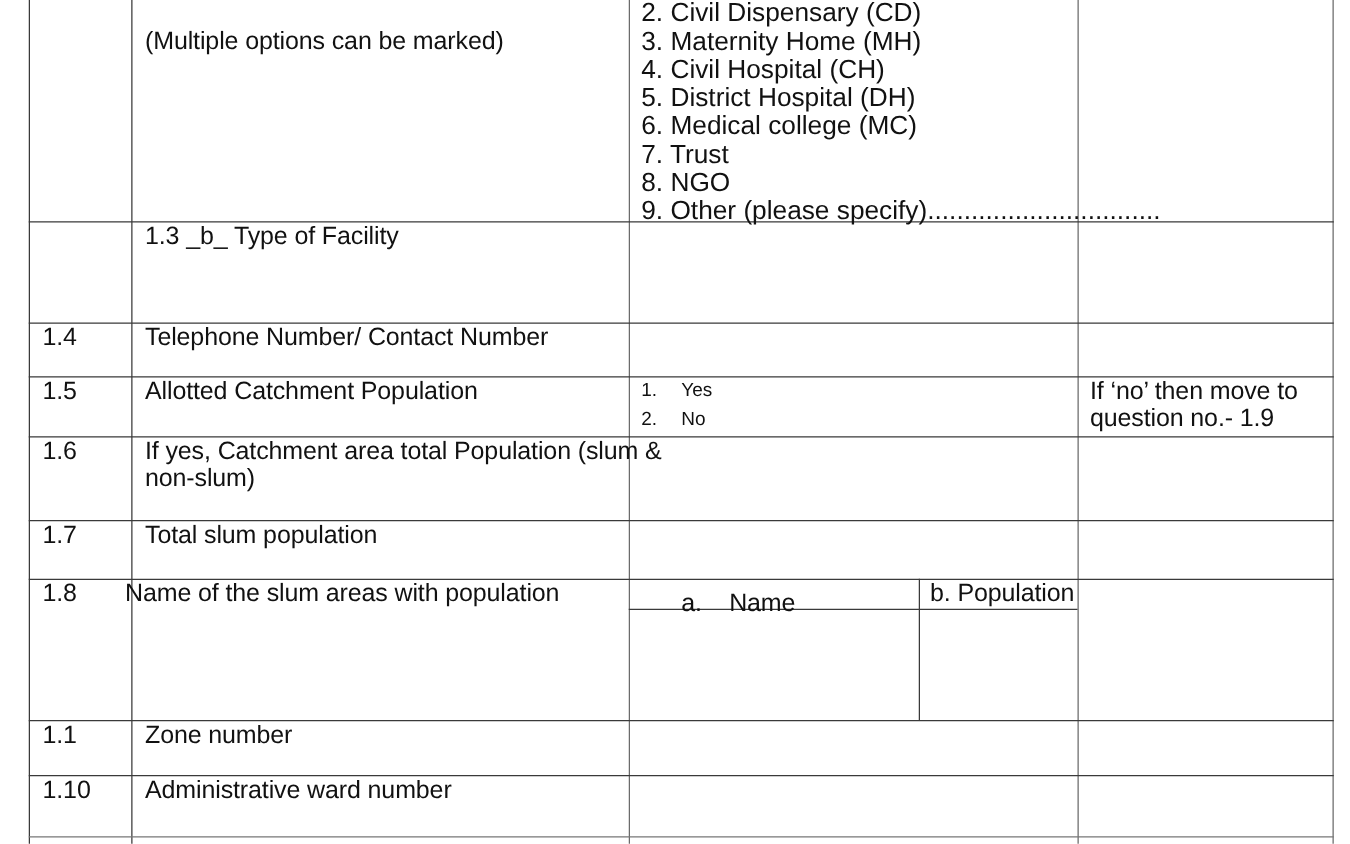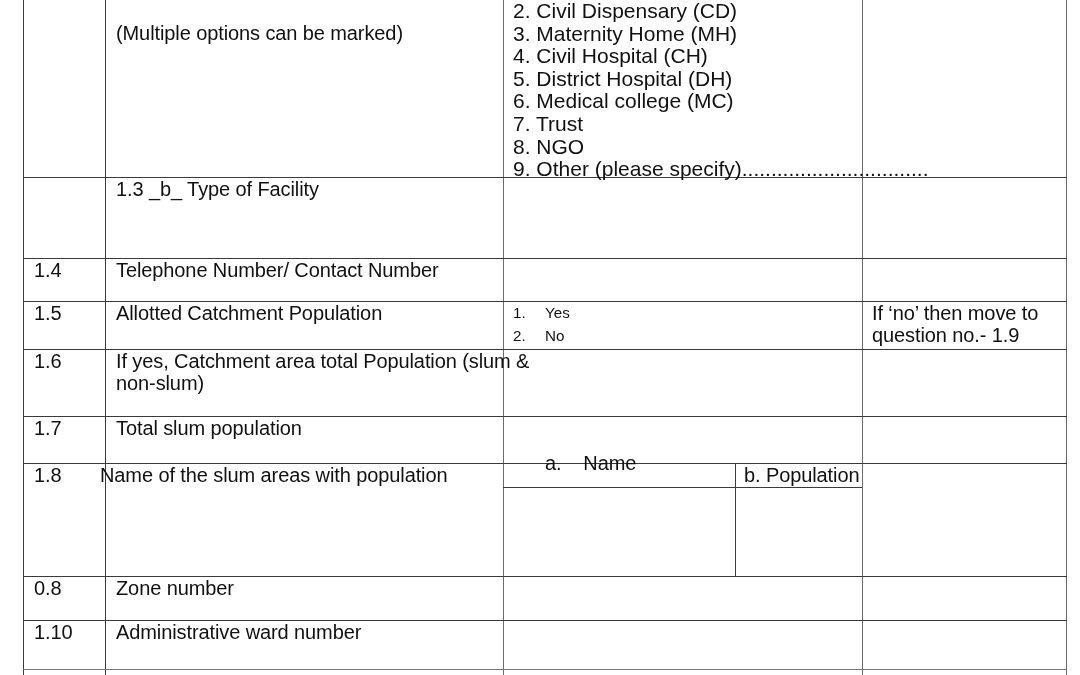--- a/index.html
+++ b/index.html
@@ -66,26 +66,26 @@
 
   <div class="txt" style="left:34px; top:350px;text-align:center;">1.6</div>
   <div class="txt" style="left:116px; top:350px;">If yes, Catchment area total Population (slum &amp;</div>
   <div class="txt" style="left:116px; top:372px;">non-slum)</div>
 
   <div class="txt" style="left:34px; top:417px;">1.7</div>
   <div class="txt" style="left:116px; top:417px;">Total slum population</div>
 
   <div class="txt" style="left:34px; top:464px;">1.8</div>
   <div class="txt" style="left:100px; top:464px;">Name of the slum areas with population</div>
-  <div class="txt" style="left:545px; top:452px; white-space:pre;">a.    Name</div>
+  <div class="txt" style="left:545px; top:472px; white-space:pre;">a.    Name</div>
   <div class="txt" style="left:744px; top:464px;">b. Population</div>
   <div style="position:absolute; left:505px; top:489px; width:229px; height:86px;"></div>
   <div style="position:absolute; left:737px; top:489px; width:124px; height:86px;"></div>
 
-  <div class="txt" style="left:34px; top:577px;">0.8</div>
+  <div class="txt" style="left:34px; top:577px;">1.1</div>
   <div class="txt" style="left:116px; top:577px;">Zone number</div>
 
   <div class="txt" style="left:34px; top:621px;">1.10</div>
   <div class="txt" style="left:116px; top:621px;">Administrative ward number</div>
 
   <div style="position:absolute; left:505px; top:260px; width:356px; height:40px;"></div>
   <div style="position:absolute; left:505px; top:351px; width:356px; height:64px;"></div>
   <div style="position:absolute; left:505px; top:418px; width:356px; height:44px;"></div>
   <div style="position:absolute; left:505px; top:578px; width:356px; height:41px;"></div>
   <div style="position:absolute; left:505px; top:622px; width:356px; height:46px;"></div>

